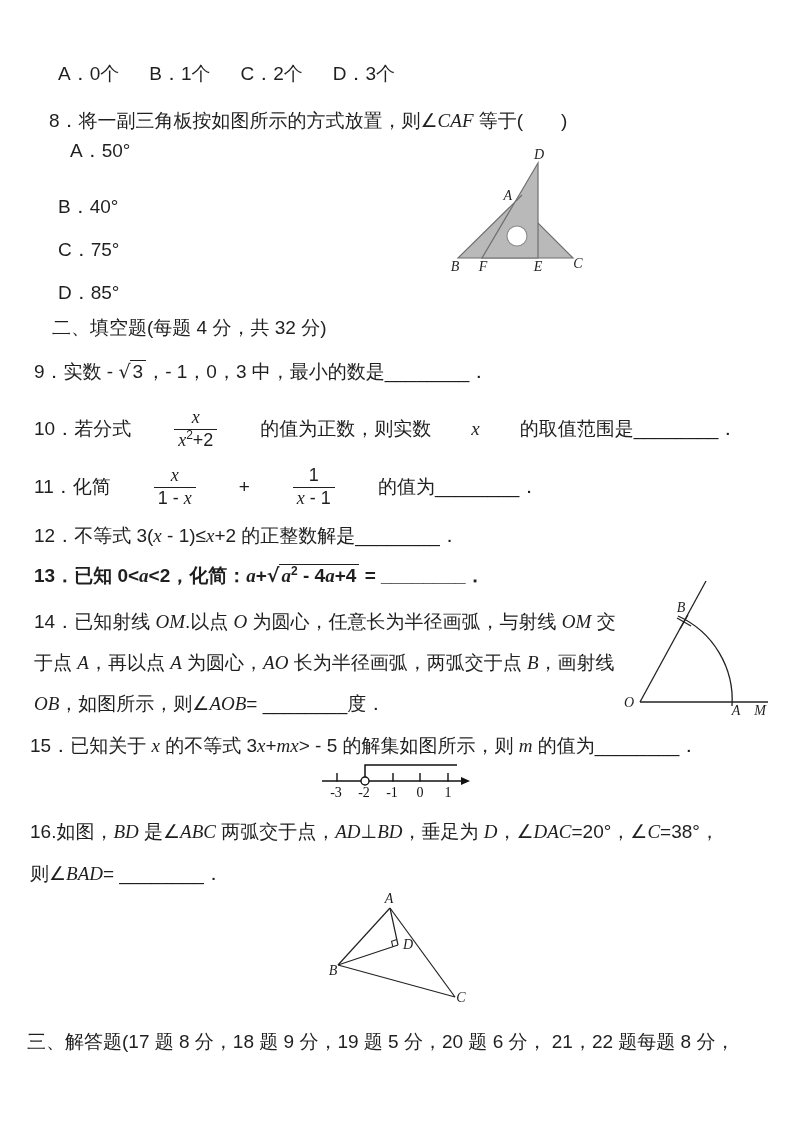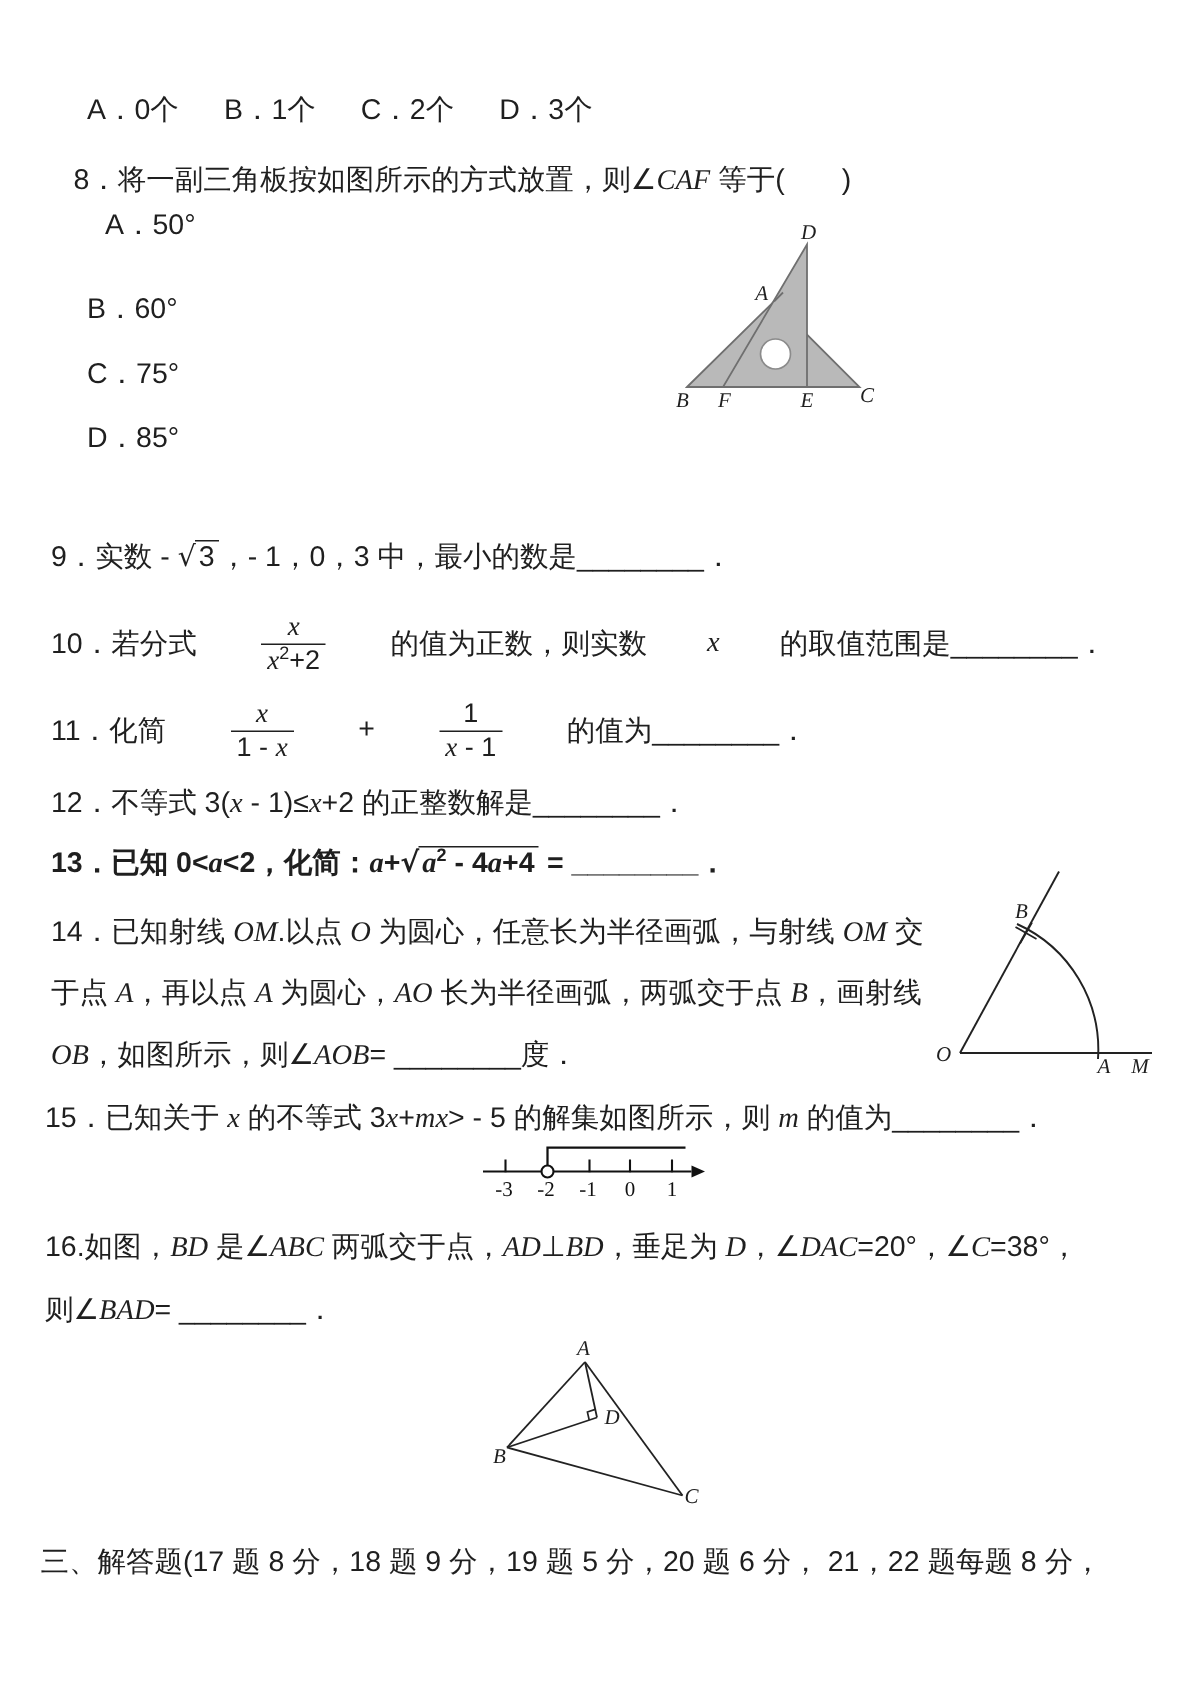--- a/index.html
+++ b/index.html
@@ -28,37 +28,38 @@
 
   <div class="line opts7" style="top:62px;left:58px;">
     <span>A．0个</span><span>B．1个</span><span>C．2个</span><span>D．3个</span>
   </div>
 
   <div class="line" style="top:109px;left:34px;margin-left:15px;">
     <span>8．将一副三角板按如图所示的方式放置，则∠</span><span class="it">CAF</span><span> 等于(　　)</span>
   </div>
 
   <div class="line" style="top:139px;left:58px;margin-left:12px;">A．50°</div>
-  <div class="line" style="top:195px;left:58px;">B．60°</div>
+  <div class="line" style="top:195px;left:58px;">B．40°</div>
   <div class="line" style="top:238px;left:58px;text-align:right;">C．75°</div>
   <div class="line" style="top:281px;left:58px;">D．85°</div>
 
   <svg style="left:440px;top:145px;" width="155" height="135" viewBox="440 145 155 135">
     <polygon points="458,258 516,201 573,258" stroke-width="1.2" stroke="#6f6f6f" fill="#b9b9b9"></polygon>
     <polygon points="538,163 482,258 538,258" stroke-width="1.2" stroke="#6f6f6f" fill="#b9b9b9"></polygon>
     <line x1="516" y1="201" x2="522" y2="195" stroke="#6f6f6f" stroke-width="1.2"></line>
     <circle cx="517" cy="236" r="10" fill="#ffffff" stroke="#8b8b8b" stroke-width="1.1"></circle>
     <text class="flab" x="539" y="159" text-anchor="middle">D</text>
     <text class="flab" x="512" y="200" text-anchor="end">A</text>
     <text class="flab" x="455" y="271" text-anchor="middle">B</text>
     <text class="flab" x="483" y="271" text-anchor="middle">F</text>
     <text class="flab" x="538" y="271" text-anchor="middle">E</text>
     <text class="flab" x="578" y="268" text-anchor="middle">C</text>
   </svg>
 
+  <div class="line" style="top:316px;left:52px;">二、填空题(每题 4 分，共 32 分)</div>
 
   <div class="line" style="top:360px;left:34px;">
     <span>9．实数 - </span><span class="sqrt"><span class="sign">√</span><span class="rad">3</span></span><span>，- 1，0，3 中，最小的数是________．</span>
   </div>
 
   <div class="row" style="top:398px;left:34px;height:62px;">
     <span>10．若分式</span>
     <span class="frac">
       <span class="nline it">x</span>
       <span class="dline"><span class="it">x</span><sup>2</sup><span>+2</span></span>

